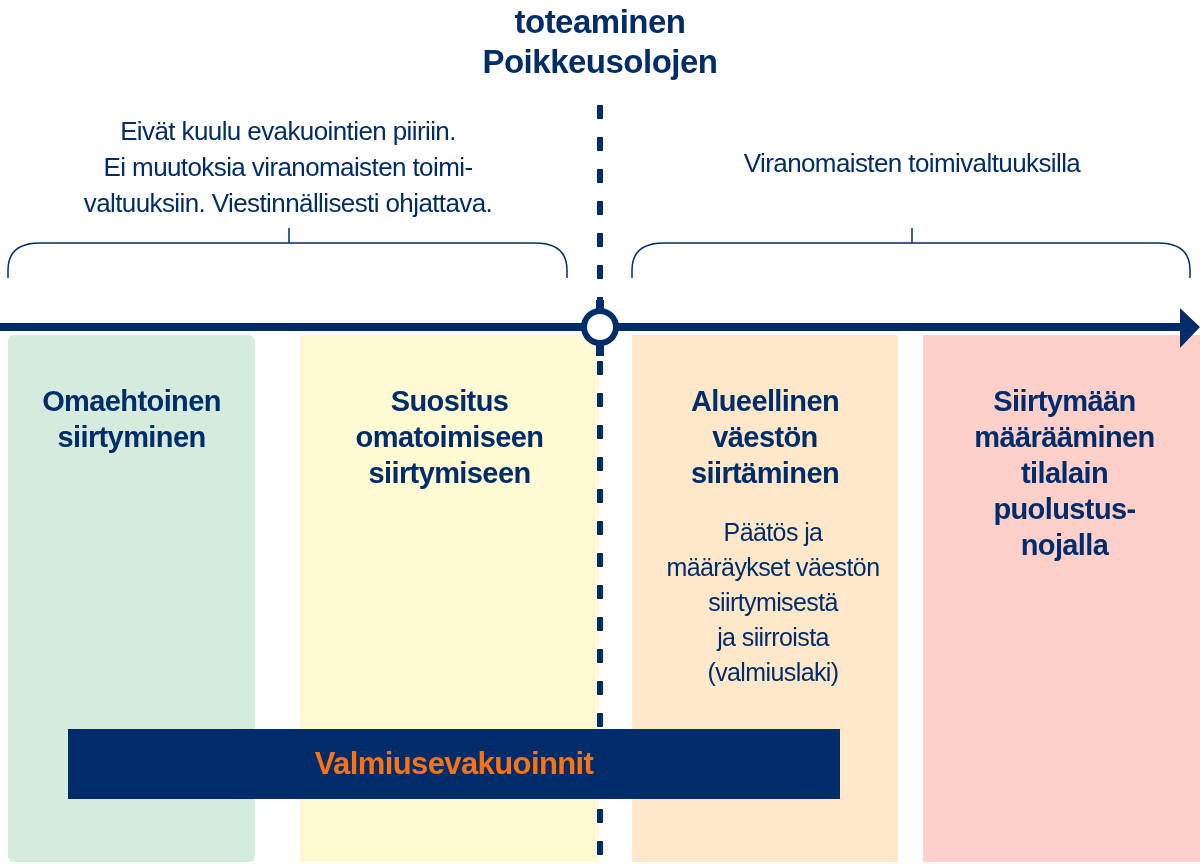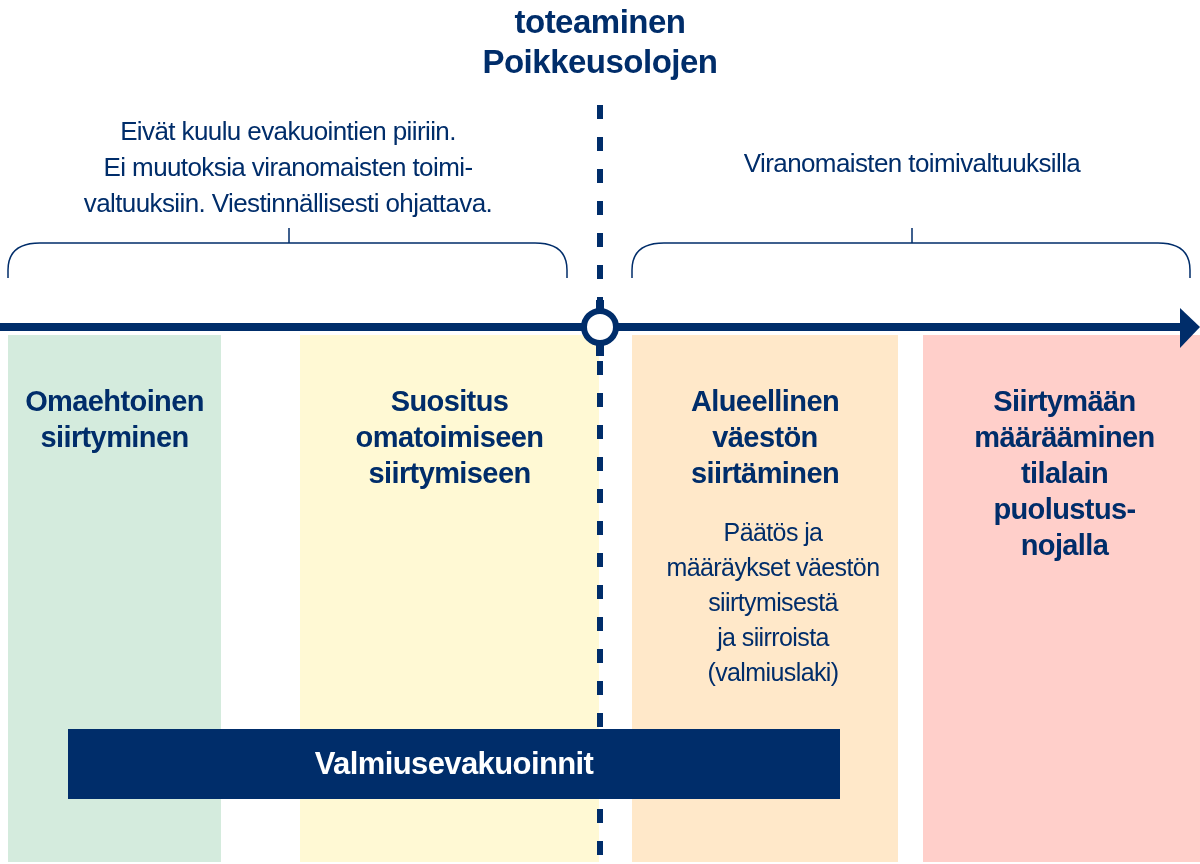--- a/index.html
+++ b/index.html
@@ -11,27 +11,27 @@
   .note { text-align:center; font-size:26px; line-height:36px; color:#002d6a; letter-spacing:-0.6px; }
   .note-left { left:8px; top:113px; width:560px; }
   .note-right { left:632px; top:145px; width:560px; }
   .col { top:335px; height:527px; }
   .col-title { position:absolute; left:0; right:0; top:48px; text-align:center;
                font-weight:bold; font-size:29px; line-height:36px; color:#002d6a; letter-spacing:-0.6px; }
   .col-sub { position:absolute; left:16px; right:0; top:180px; text-align:center;
              font-size:25px; line-height:35px; color:#002d6a; letter-spacing:-0.6px; }
   .bar { left:68px; top:729px; width:772px; height:70px; background:#002d6a;
          display:flex; align-items:center; justify-content:center; }
-  .bar-label { color:#ffffff; font-weight:bold; font-size:31px; letter-spacing:-0.6px; }
+  .bar-label { color:#f97316; font-weight:bold; font-size:31px; letter-spacing:-0.6px; }
   svg.overlay { position:absolute; left:0; top:0; }
 </style>
 </head>
 <body>
 
-<div class="abs col" style="left:8px;width:213px;background:#d4ebdd;">
+<div class="abs col" style="left:8px;width:247px;background:#d4ebdd;border-radius:6px;">
   <div class="col-title">
     <div>Omaehtoinen</div>
     <div>siirtyminen</div>
   </div>
 </div>
 <div class="abs col" style="left:300px;width:299px;background:#fff9d4;">
   <div class="col-title">
     <div>Suositus</div>
     <div>omatoimiseen</div>
     <div>siirtymiseen</div>

